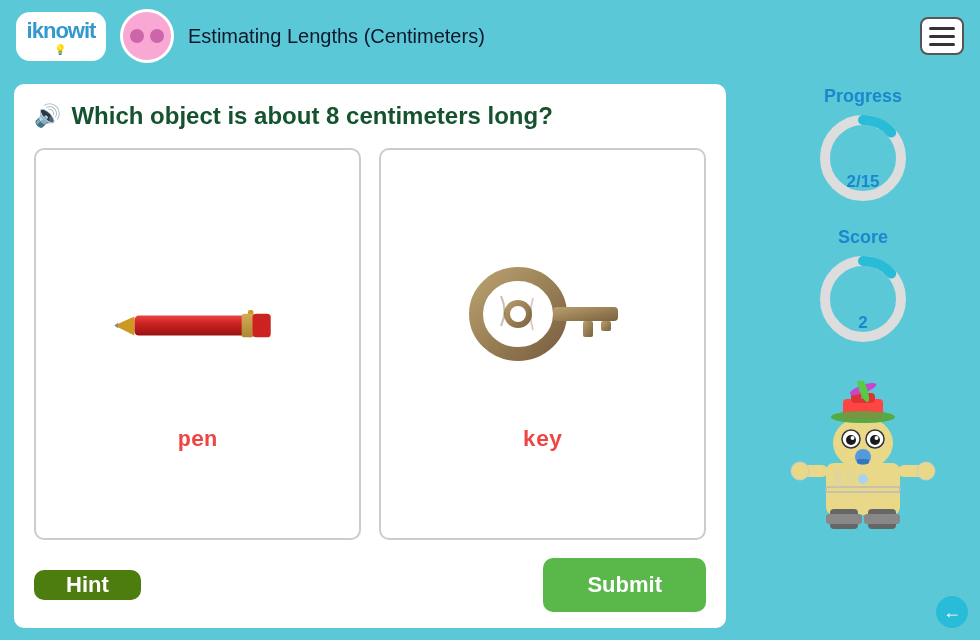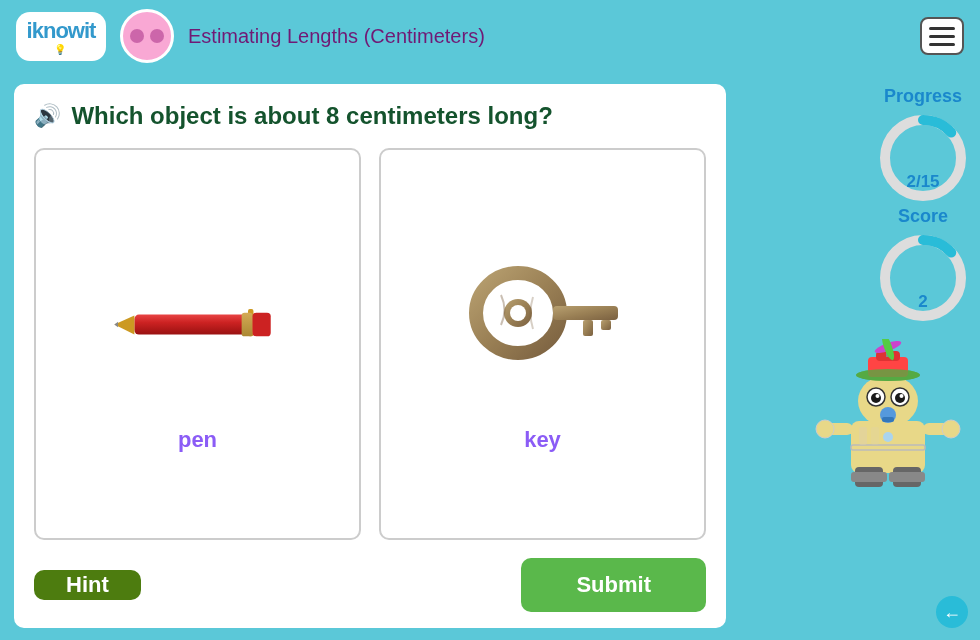--- a/index.html
+++ b/index.html
@@ -58,21 +58,21 @@
     }
     .avatar-dot {
       width: 14px;
       height: 14px;
       border-radius: 50%;
       background: #cc66aa;
     }
 
     .header-title {
       font-size: 20px;
-      color: #701a75;
+      color: #0f172a;
       font-weight: normal;
       flex: 1;
     }
 
     .header-right {
       display: flex;
       align-items: center;
       gap: 10px;
     }
 
@@ -173,21 +173,22 @@
       height: 180px;
       display: flex;
       align-items: center;
       justify-content: center;
       margin-bottom: 12px;
     }
 
     .choice-label {
       font-size: 22px;
       font-weight: bold;
-      color: #8b5cf6;
+      color: #ef4444;
+      font-family: Liberation Mono, monospace;
     }
 
     
     .pen-svg { width: 190px; height: 50px; }
     
     .key-svg { width: 180px; height: 160px; }
 
     
     .bottom-bar {
       display: flex;
@@ -205,33 +206,33 @@
       font-size: 22px;
       font-weight: bold;
       cursor: pointer;
     }
 
     .submit-btn {
       background: #5ab84b;
       color: white;
       border: none;
       border-radius: 10px;
-      padding: 14px 55px;
+      padding: 14px 44px;
       font-size: 22px;
       font-weight: bold;
       cursor: pointer;
     }
 
     
     .right-panel {
       width: 210px;
       display: flex;
       flex-direction: column;
-      align-items: flex-end;
-      gap: 3px;
+      align-items: center;
+      gap: 24px;
       padding-top: 4px;
     }
 
     .progress-section, .score-section {
       display: flex;
       flex-direction: column;
       align-items: center;
     }
 
     .section-title {

